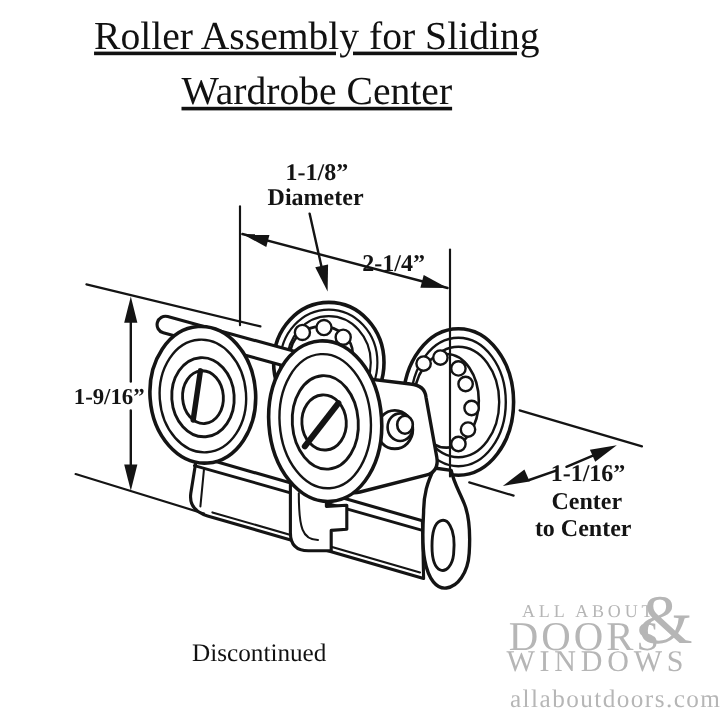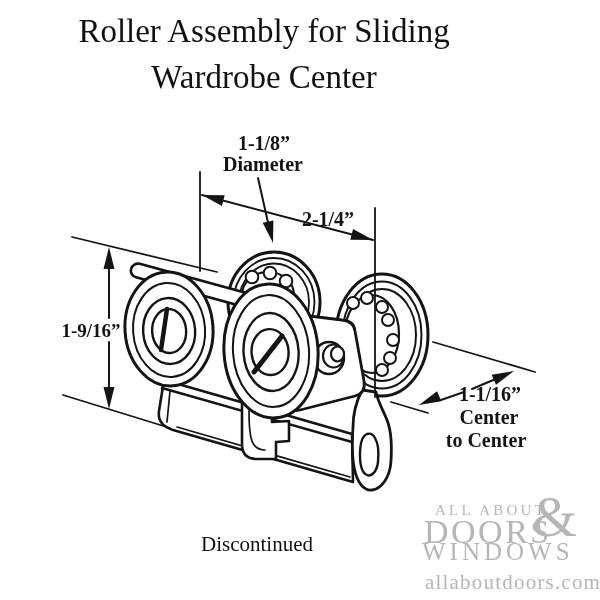--- a/index.html
+++ b/index.html
@@ -1,21 +1,21 @@
 <!DOCTYPE html>
 <html><head>
 <meta charset="utf-8">
 <style>
   html,body{margin:0;padding:0;background:#fff;}
   .page{position:relative;width:600px;height:600px;background:#fff;overflow:hidden;
         font-family:"Liberation Serif",serif;color:#141414;}
   .title{position:absolute;top:8px;left:0;width:528px;text-align:center;
-         font-size:33px;line-height:46px;color:#111;}
+         font-size:33px;line-height:46px;color:#111;text-decoration:underline;}
   .diagram-svg{position:absolute;top:0;left:0;}
-  .status-note{position:absolute;left:160px;top:532px;font-size:21px;color:#111;margin-left:41px;}
+  .status-note{position:absolute;left:160px;top:532px;font-size:21px;color:#111;}
   .watermark{position:absolute;left:420px;top:498px;width:175px;height:95px;
              color:#b6b6b6;font-weight:normal;}
   .wm-all-about{position:absolute;left:15px;top:4px;font-size:15px;letter-spacing:3.2px;white-space:nowrap;}
   .wm-amp{position:absolute;left:112px;top:-10px;font-size:58px;line-height:58px;}
   .wm-doors{position:absolute;left:4px;top:15px;font-size:34px;letter-spacing:2.5px;white-space:nowrap;}
   .wm-windows{position:absolute;left:2px;top:40px;font-size:25px;letter-spacing:4px;white-space:nowrap;}
   .wm-site{position:absolute;left:5px;top:72px;font-size:21px;letter-spacing:1.2px;white-space:nowrap;}
   .dim-label{font-family:"Liberation Serif",serif;font-weight:bold;}
 </style>
 </head>

